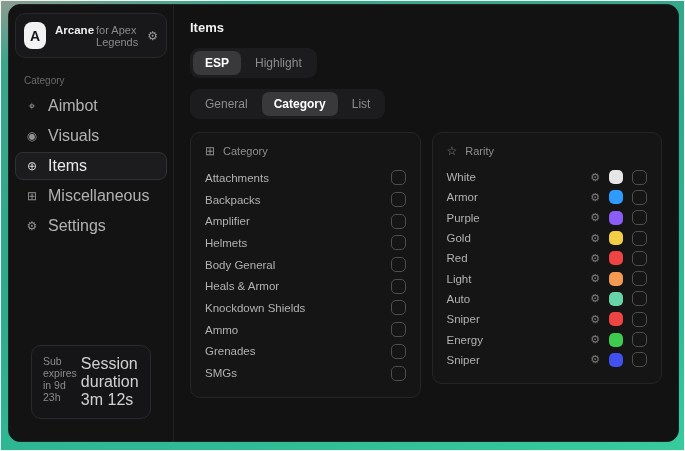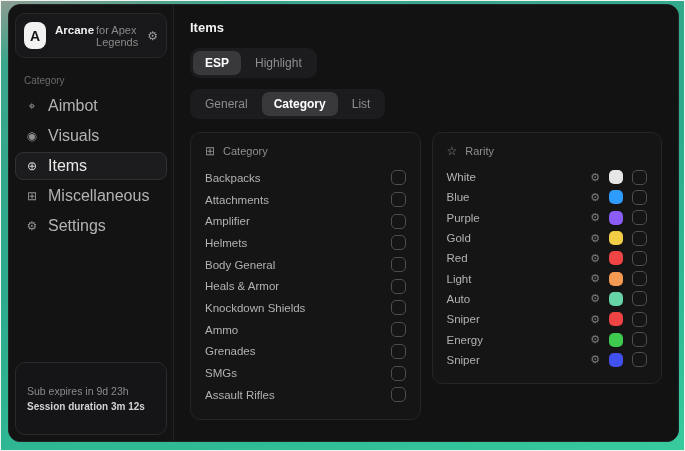--- a/index.html
+++ b/index.html
@@ -33,24 +33,24 @@
 
   .nav { display:flex; flex-direction:column; gap:2px; padding:0 6px; }
   .nav-item { display:flex; align-items:center; gap:9px; height:28px; padding:0 9px;
               border:1px solid transparent; border-radius:8px; color:#b3b3b3; cursor:pointer; }
   .nav-item .nav-icon { width:14px; font-size:12px; color:#929292; text-align:center; }
   .nav-item .nav-label { font-size:16px; }
   .nav-item.active { background:#1c1c1e; border-color:#313134; color:#e9e9e9; }
   .nav-item.active .nav-icon { color:#d6d6d6; }
 
   .sidebar-spacer { flex:1; }
-  .sub-card { margin:6px; padding:22px 11px; border:1px solid #2a2a2d; border-radius:10px;
-              background:#151517; display:flex; flex-direction:column; gap:4px; }
+  .sub-card { margin:22px; padding:9px 11px; border:1px solid #2a2a2d; border-radius:10px;
+              background:#151517; display:flex; flex-direction:row; gap:4px; }
   .sub-line1 { font-size:10.5px; color:#8b8b8b; }
-  .sub-line2 { font-size:10px; color:#d2d2d2;font-weight:bold; }
+  .sub-line2 { font-size:16px; color:#d2d2d2; }
 
   
   .main { flex:1; padding:13px 16px; overflow:hidden; background:#121213; }
   .page-title { font-size:13px; font-weight:bold; color:#f2f2f2; margin:2px 0 13px 0; }
 
   .tab-group { display:inline-flex; align-items:center; background:#1c1c1e; border-radius:9px;
                padding:3px; gap:2px; }
   .tab { padding:5px 12px; font-size:12px; color:#8d8d8d; border-radius:7px; cursor:pointer; white-space:nowrap; }
   .tab.active { background:#39393c; color:#ffffff; font-weight:bold; }
   .tab-row { margin-bottom:11px; }
@@ -153,30 +153,30 @@
       <div class="panels">
 
         <div class="panel">
           <div class="panel-head">
             <span class="panel-icon">⊞</span>
             <span>Category</span>
           </div>
           <div>
 
               <div class="row">
+                <span class="row-label">Attachments</span>
+                <span class="checkbox"></span>
+              </div>
+
+              <div class="row">
                 <span class="row-label">Backpacks</span>
                 <span class="checkbox"></span>
               </div>
 
               <div class="row">
-                <span class="row-label">Attachments</span>
-                <span class="checkbox"></span>
-              </div>
-
-              <div class="row">
                 <span class="row-label">Amplifier</span>
                 <span class="checkbox"></span>
               </div>
 
               <div class="row">
                 <span class="row-label">Helmets</span>
                 <span class="checkbox"></span>
               </div>
 
               <div class="row">
@@ -204,24 +204,20 @@
                 <span class="checkbox"></span>
               </div>
 
 
               <div class="row">
                 <span class="row-label">SMGs</span>
                 <span class="checkbox"></span>
               </div>
 
 
-              <div class="row">
-                <span class="row-label">Assault Rifles</span>
-                <span class="checkbox"></span>
-              </div>
 
             </div>
         </div>
 
         <div class="panel">
           <div class="panel-head">
             <span class="panel-icon">☆</span>
             <span>Rarity</span>
           </div>
           <div>
@@ -229,21 +225,21 @@
               <div class="row rarity-row">
                 <span class="row-label">White</span>
                 <span class="rarity-controls">
                   <span class="row-gear">⚙</span>
                   <span class="swatch" style="background: rgb(230, 230, 230);"></span>
                   <span class="checkbox"></span>
                 </span>
               </div>
 
               <div class="row rarity-row">
-                <span class="row-label">Blue</span>
+                <span class="row-label">Armor</span>
                 <span class="rarity-controls">
                   <span class="row-gear">⚙</span>
                   <span class="swatch" style="background: rgb(46, 155, 255);"></span>
                   <span class="checkbox"></span>
                 </span>
               </div>
 
               <div class="row rarity-row">
                 <span class="row-label">Purple</span>
                 <span class="rarity-controls">

